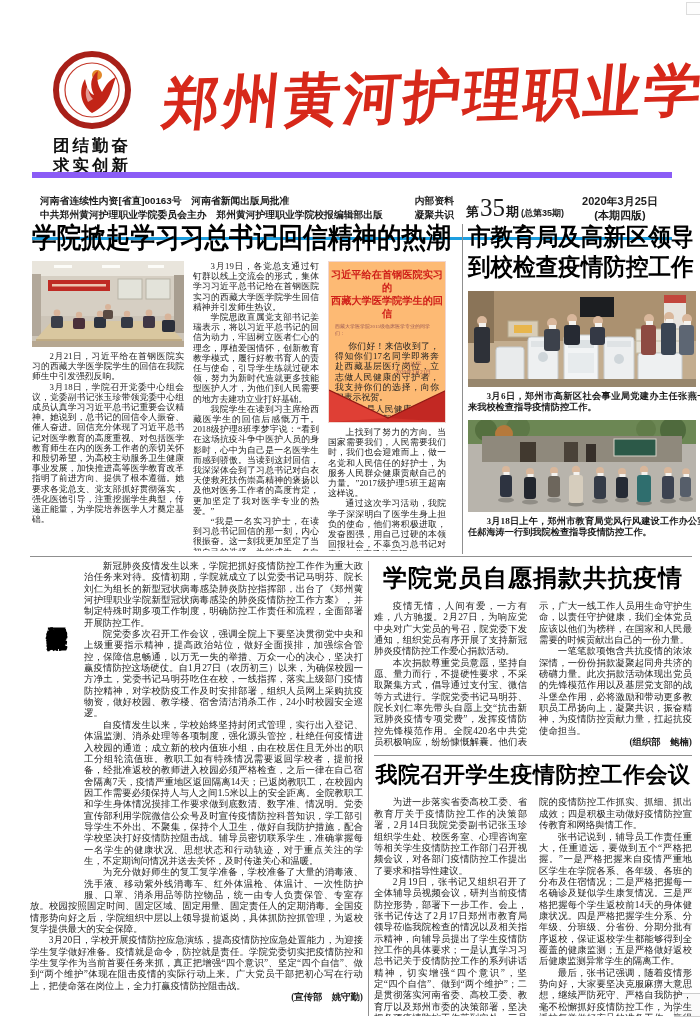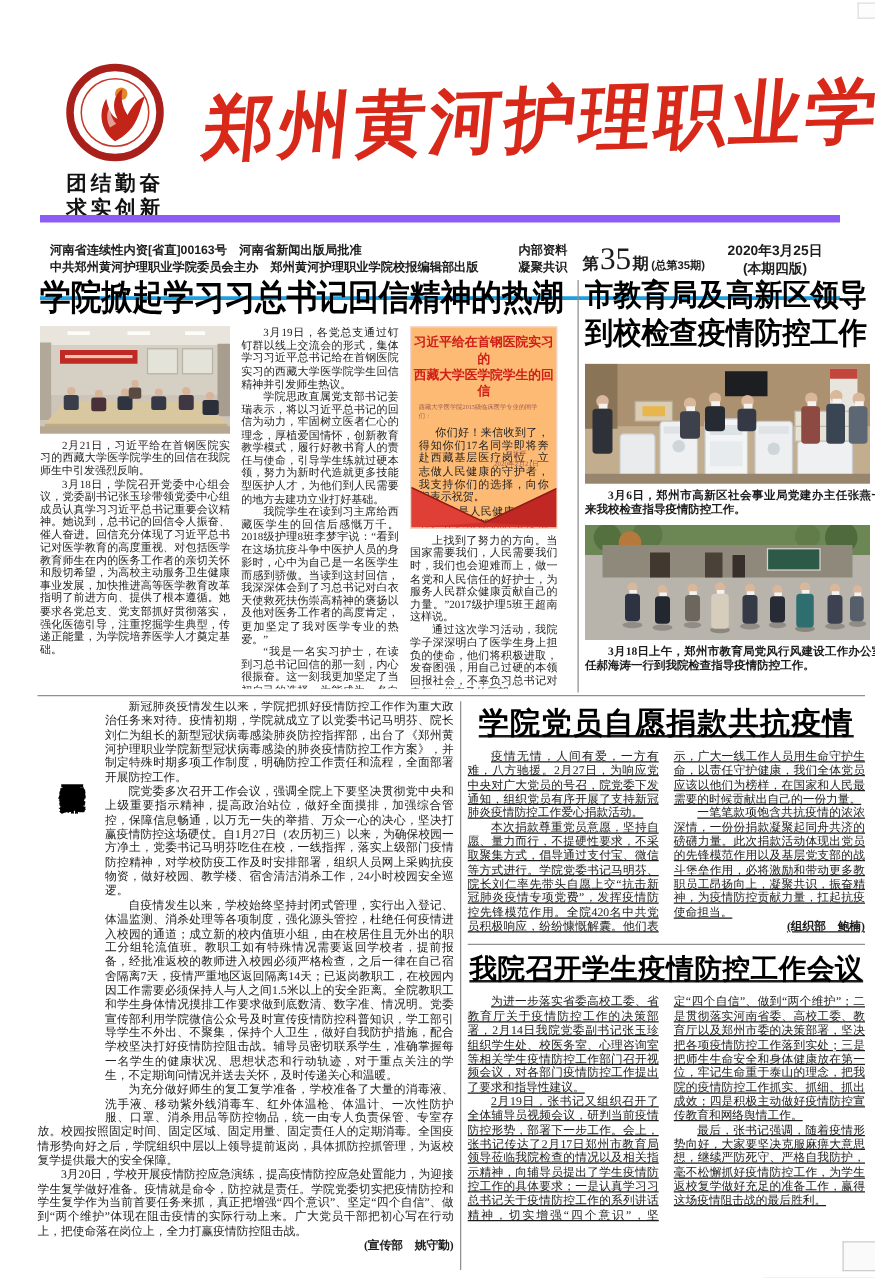--- a/index.html
+++ b/index.html
@@ -57,21 +57,21 @@
 
   
   .hline-full{position:absolute;left:30px;top:556px;width:662px;height:1px;background:#8f8f8f;}
   .content-bottom{position:absolute;left:30px;top:561px;width:662px;height:455px;display:flex;}
   .prevention{width:333px;flex:none;overflow:hidden;}
   .vtitle-float{float:left;width:54px;height:332px;}
   .vtitle{writing-mode:vertical-rl;text-orientation:upright;font-family:"Liberation Sans","DejaVu Sans",sans-serif;
     font-weight:bold;font-size:21px;letter-spacing:0;line-height:54px;margin-top:50px;height:280px;color:#000;}
   .body-text p{margin:0;text-indent:2em;text-align:justify;font-size:9.4px;line-height:11.35px;color:#222;}
   .vline2{width:1px;background:#8f8f8f;margin:0 5px;flex:none;}
-  .bottom-right{flex:1;overflow:hidden;text-decoration:underline;}
+  .bottom-right{flex:1;overflow:hidden;}
   .don-headline{margin:1px 0 7px;text-align:center;font-family:"Liberation Sans","DejaVu Sans",sans-serif;
     font-weight:bold;font-size:24px;letter-spacing:1px;color:#000;}
   .meet-headline{margin:4px 0 7px;text-align:center;font-family:"Liberation Sans","DejaVu Sans",sans-serif;
     font-weight:bold;font-size:22px;letter-spacing:0.5px;color:#000;}
   .two-cols{column-count:2;column-gap:12px;}
   .byline-inline{font-weight:bold;font-size:9.4px;line-height:11.35px;text-align:right;margin:0;}
   .hline-right{height:1px;background:#8f8f8f;margin:7px 0 3px;}
 
   
   .artifact-tr{position:absolute;right:0;top:2px;width:13px;height:11px;border:1px solid #ddd;border-right:none;background:#fdfdfd;}
@@ -355,20 +355,21 @@
       </section>
 
       <div class="hline-right"></div>
 
       <section class="meeting">
         <h2 class="meet-headline">我院召开学生疫情防控工作会议</h2>
         <div class="two-cols body-text">
           <div>
               <p>为进一步落实省委高校工委、省教育厅关于疫情防控工作的决策部署，2月14日我院党委副书记张玉珍组织学生处、校医务室、心理咨询室等相关学生疫情防控工作部门召开视频会议，对各部门疫情防控工作提出了要求和指导性建议。</p>
               <p>2月19日，张书记又组织召开了全体辅导员视频会议，研判当前疫情防控形势，部署下一步工作。会上，张书记传达了2月17日郑州市教育局领导莅临我院检查的情况以及相关指示精神，向辅导员提出了学生疫情防控工作的具体要求；一是认真学习习总书记关于疫情防控工作的系列讲话精神，切实增强“四个意识”，坚定“四个自信”、做到“两个维护”；二是贯彻落实河南省委、高校工委、教育厅以及郑州市委的决策部署，坚决把各项疫情防控工作落到实处；三是把师生生命安全和身体健康放在第一位，牢记生命重于泰山的理念，把我院的疫情防控工作抓实、抓细、抓出成效；四是积极主动做好疫情防控宣传教育和网络舆情工作。</p>
+              <p>张书记说到，辅导员工作责任重大，任重道远，要做到五个“严格把握。”一是严格把握来自疫情严重地区学生在学院各系、各年级、各班的分布及住宿情况；二是严格把握每一名确诊及疑似学生康复情况。三是严格把握每个学生返校前14天的身体健康状况。四是严格把握学生分系、分年级、分班级、分省份、分期分批有序返校，保证返校学生都能够得到全覆盖的健康监测；五是严格做好返校后健康监测异常学生的隔离工作。</p>
               <p>最后，张书记强调，随着疫情形势向好，大家要坚决克服麻痹大意思想，继续严防死守、严格自我防护，毫不松懈抓好疫情防控工作，为学生返校复学做好充足的准备工作，赢得这场疫情阻击战的最后胜利。</p>
             </div>
 
         </div>
       </section>
     </div>
   </div>
 </div>
 
 </body></html>

